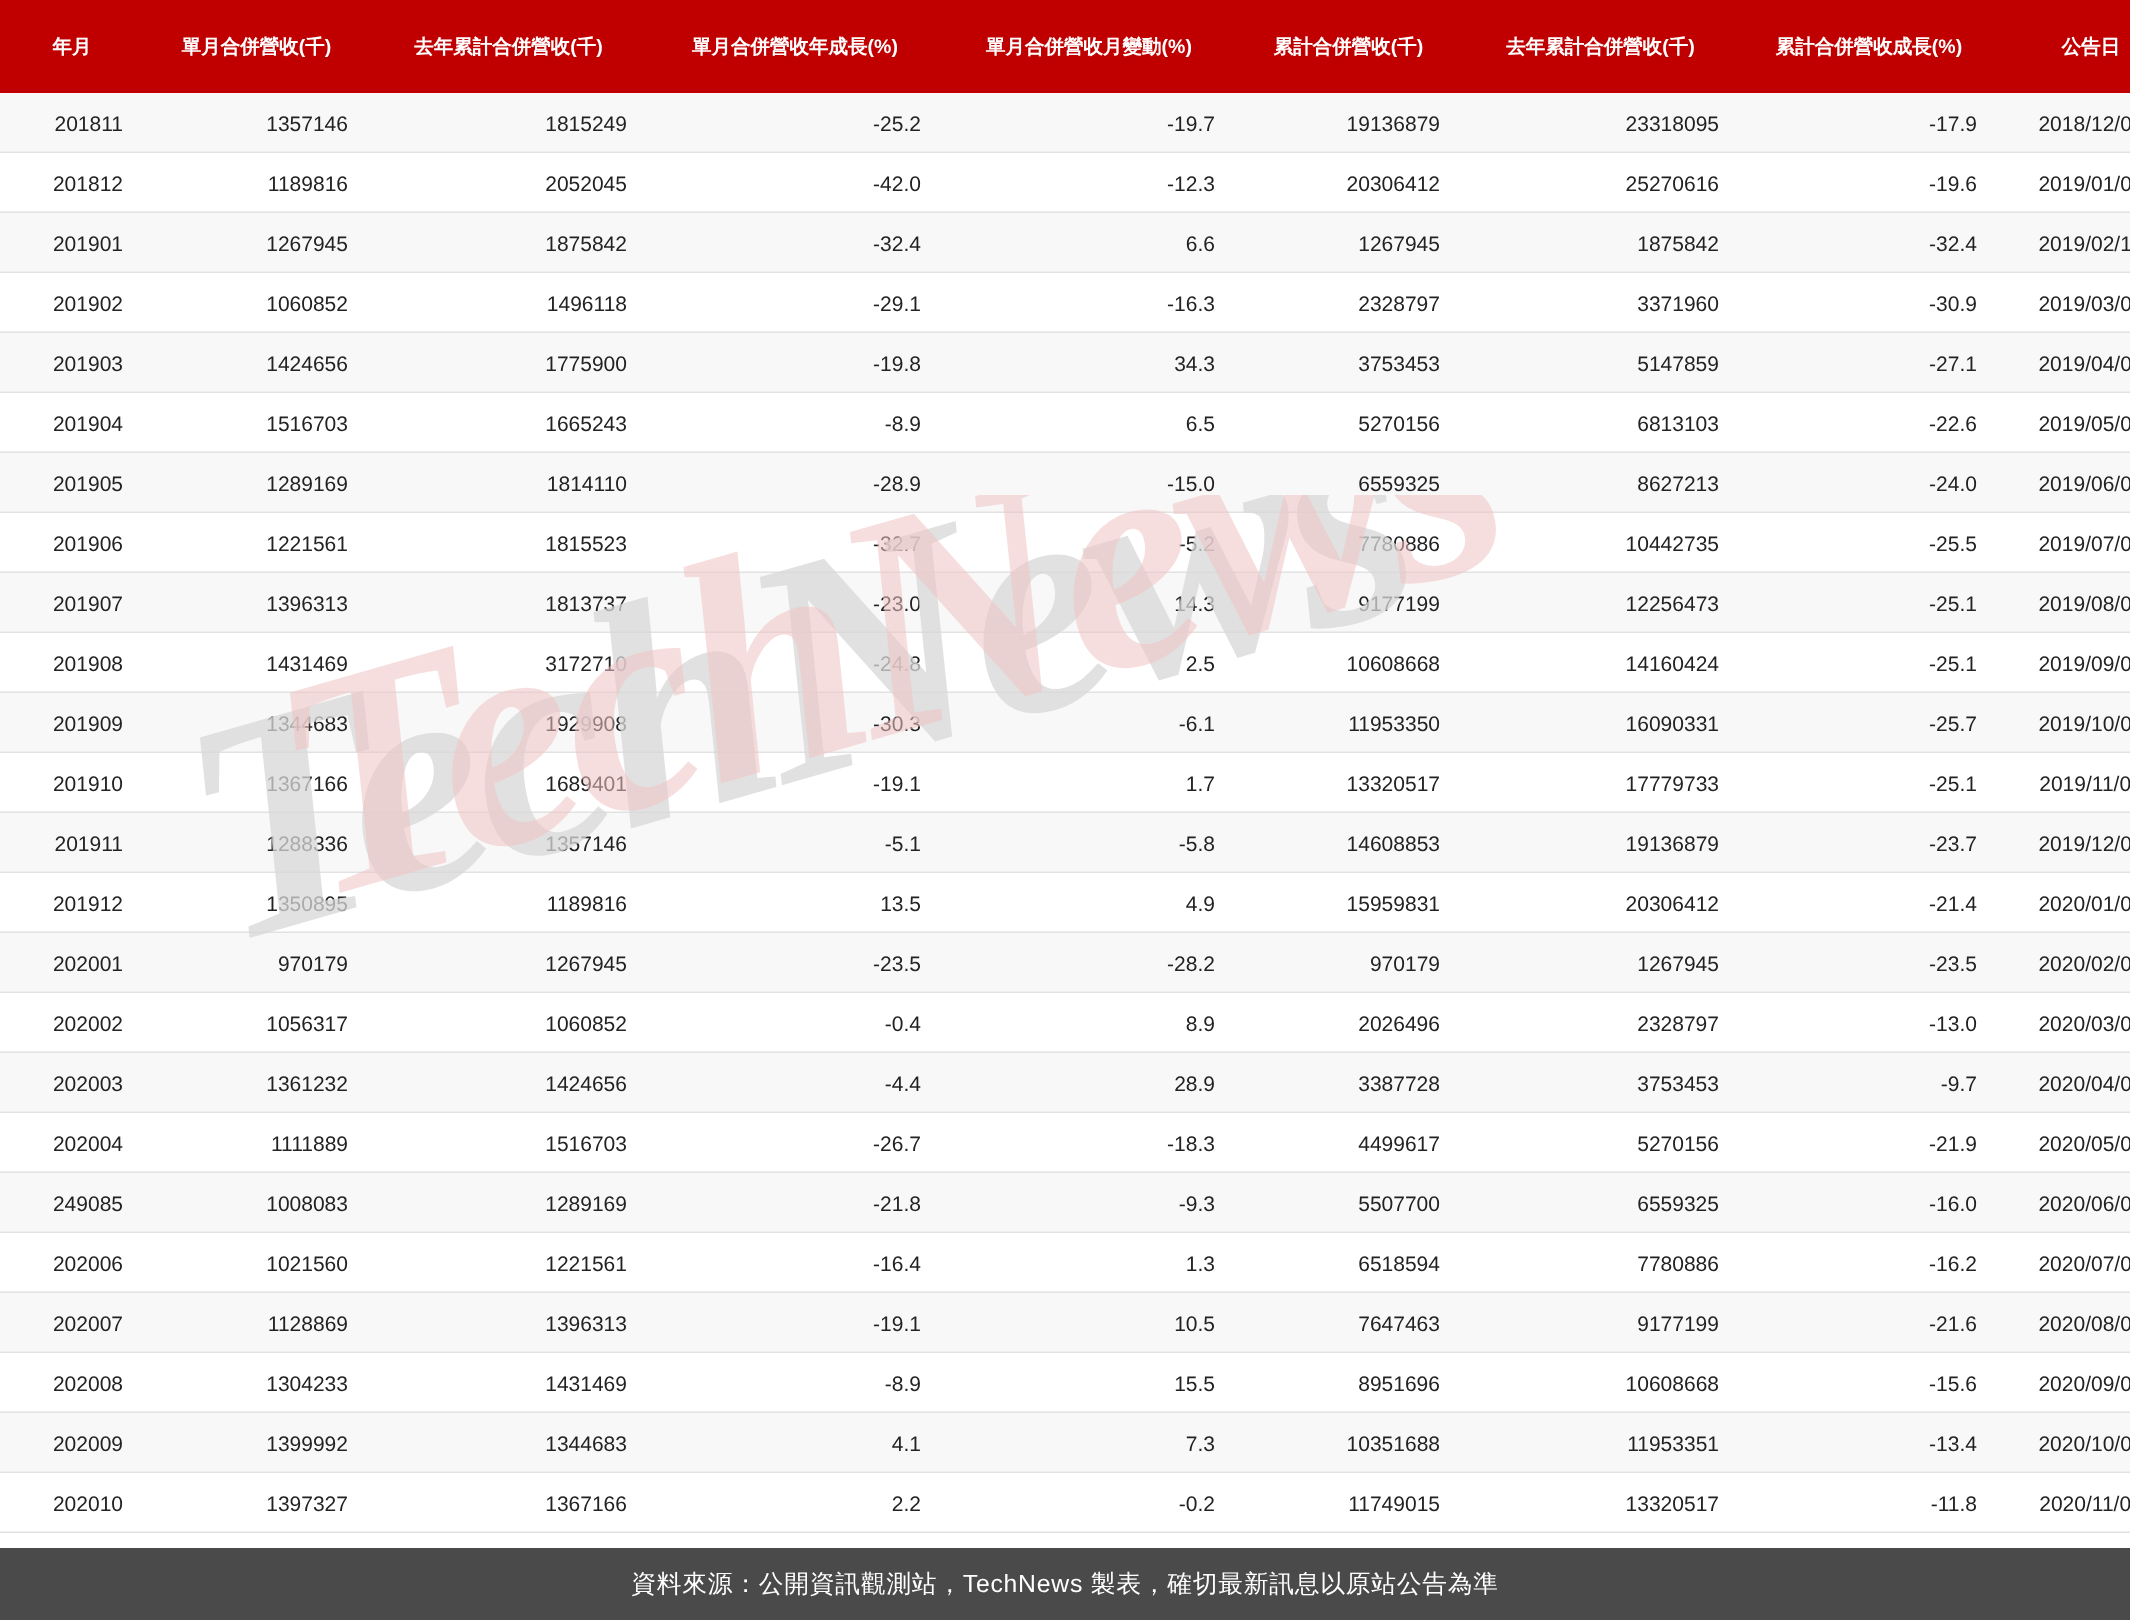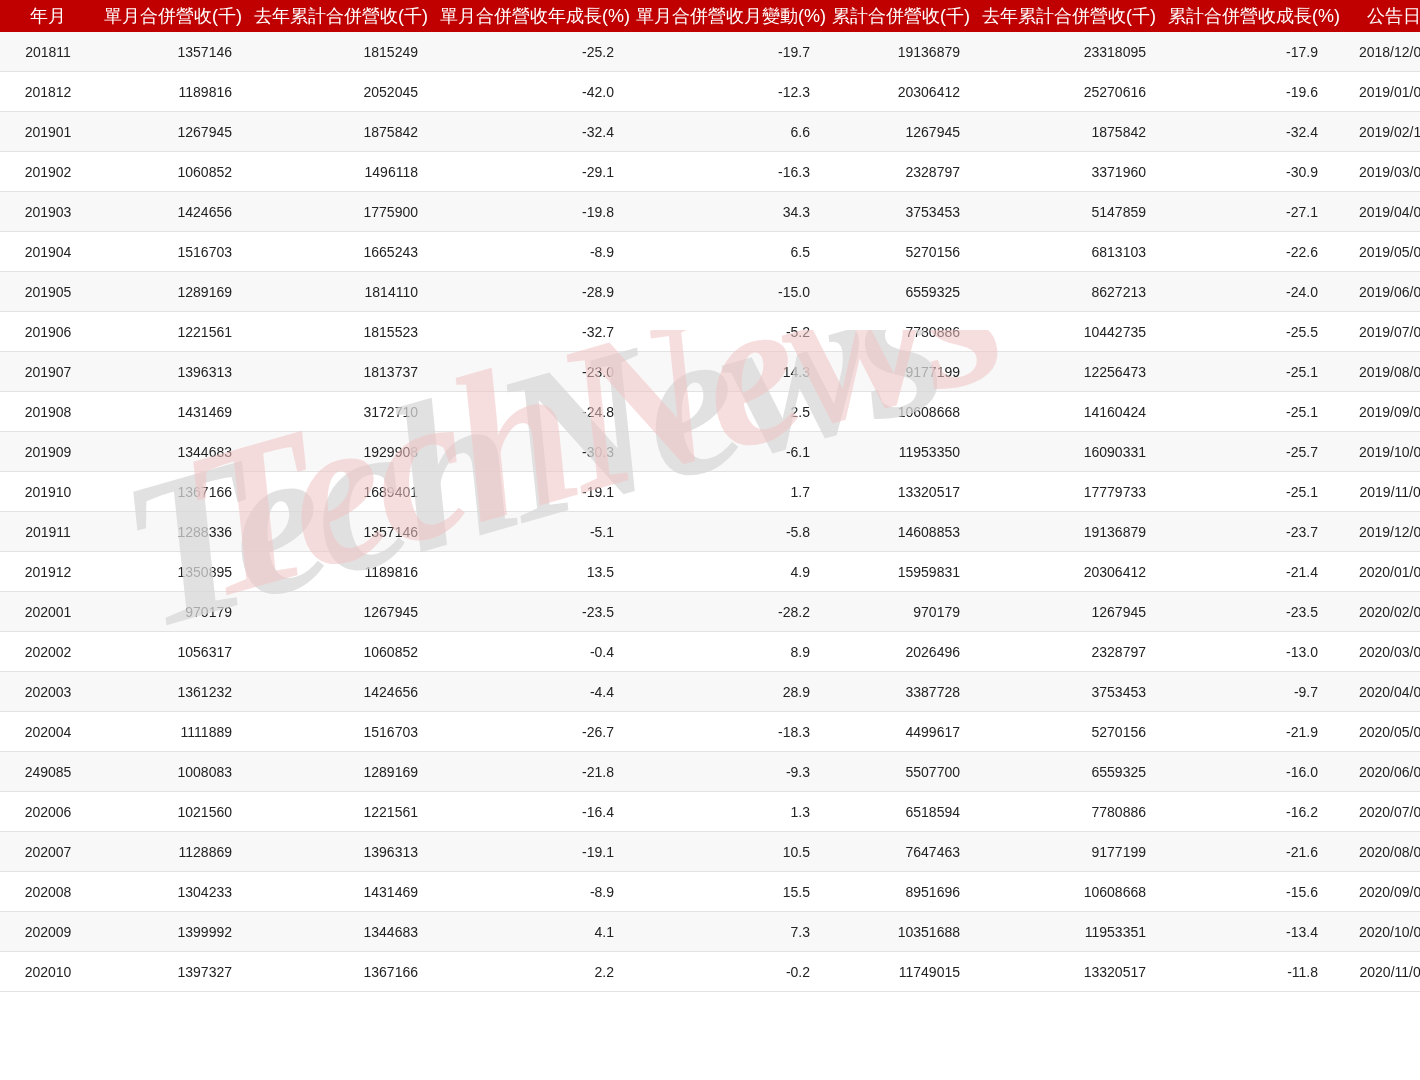--- a/index.html
+++ b/index.html
@@ -40,42 +40,42 @@
   table.revenue {
     position: relative;
     z-index: 2;
     border-collapse: collapse;
     width: 1420px;
     table-layout: fixed;
   }
   table.revenue thead th {
     background: #c00000;
     color: #ffffff;
-    font-size: 18px;
-    font-weight: normal;
-    padding: 4px 8px;
+    font-size: 13px;
+    font-weight: bold;
+    padding: 22px 8px;
     text-align: center;
     border: none;
     white-space: nowrap;
   }
   table.revenue tbody td {
     font-size: 14px;
     color: #222222;
     padding: 9px 14px;
     border-bottom: 1px solid #e2e2e2;
     height: 21px;
     background: transparent;
   }
   table.revenue tbody tr:nth-child(odd) td {
     background: rgba(247, 247, 247, 0.85);
   }
   table.revenue tbody tr:nth-child(even) td {
     background: rgba(255, 255, 255, 0.7);
   }
-  td.col-ym { text-align: center; }
+  td.col-ym { text-align: right; }
   td.col-num { text-align: right; padding-right: 30px; }
   td.col-pct { text-align: right; padding-right: 38px; }
   td.col-date { text-align: center; }
   .footer-bar {
     position: absolute;
     left: 0;
     bottom: 0;
     width: 1420px;
     height: 48px;
     background: #4a4a4a;
@@ -384,14 +384,17 @@
           <td class="col-pct">2.2</td>
           <td class="col-pct">-0.2</td>
           <td class="col-num">11749015</td>
           <td class="col-num">13320517</td>
           <td class="col-pct">-11.8</td>
           <td class="col-date">2020/11/06</td>
         </tr>
       </tbody>
   </table>
 
+  <div class="footer-bar">
+    <span>資料來源：公開資訊觀測站，TechNews 製表，確切最新訊息以原站公告為準</span>
+  </div>
 
 </div>
 
 </body></html>

